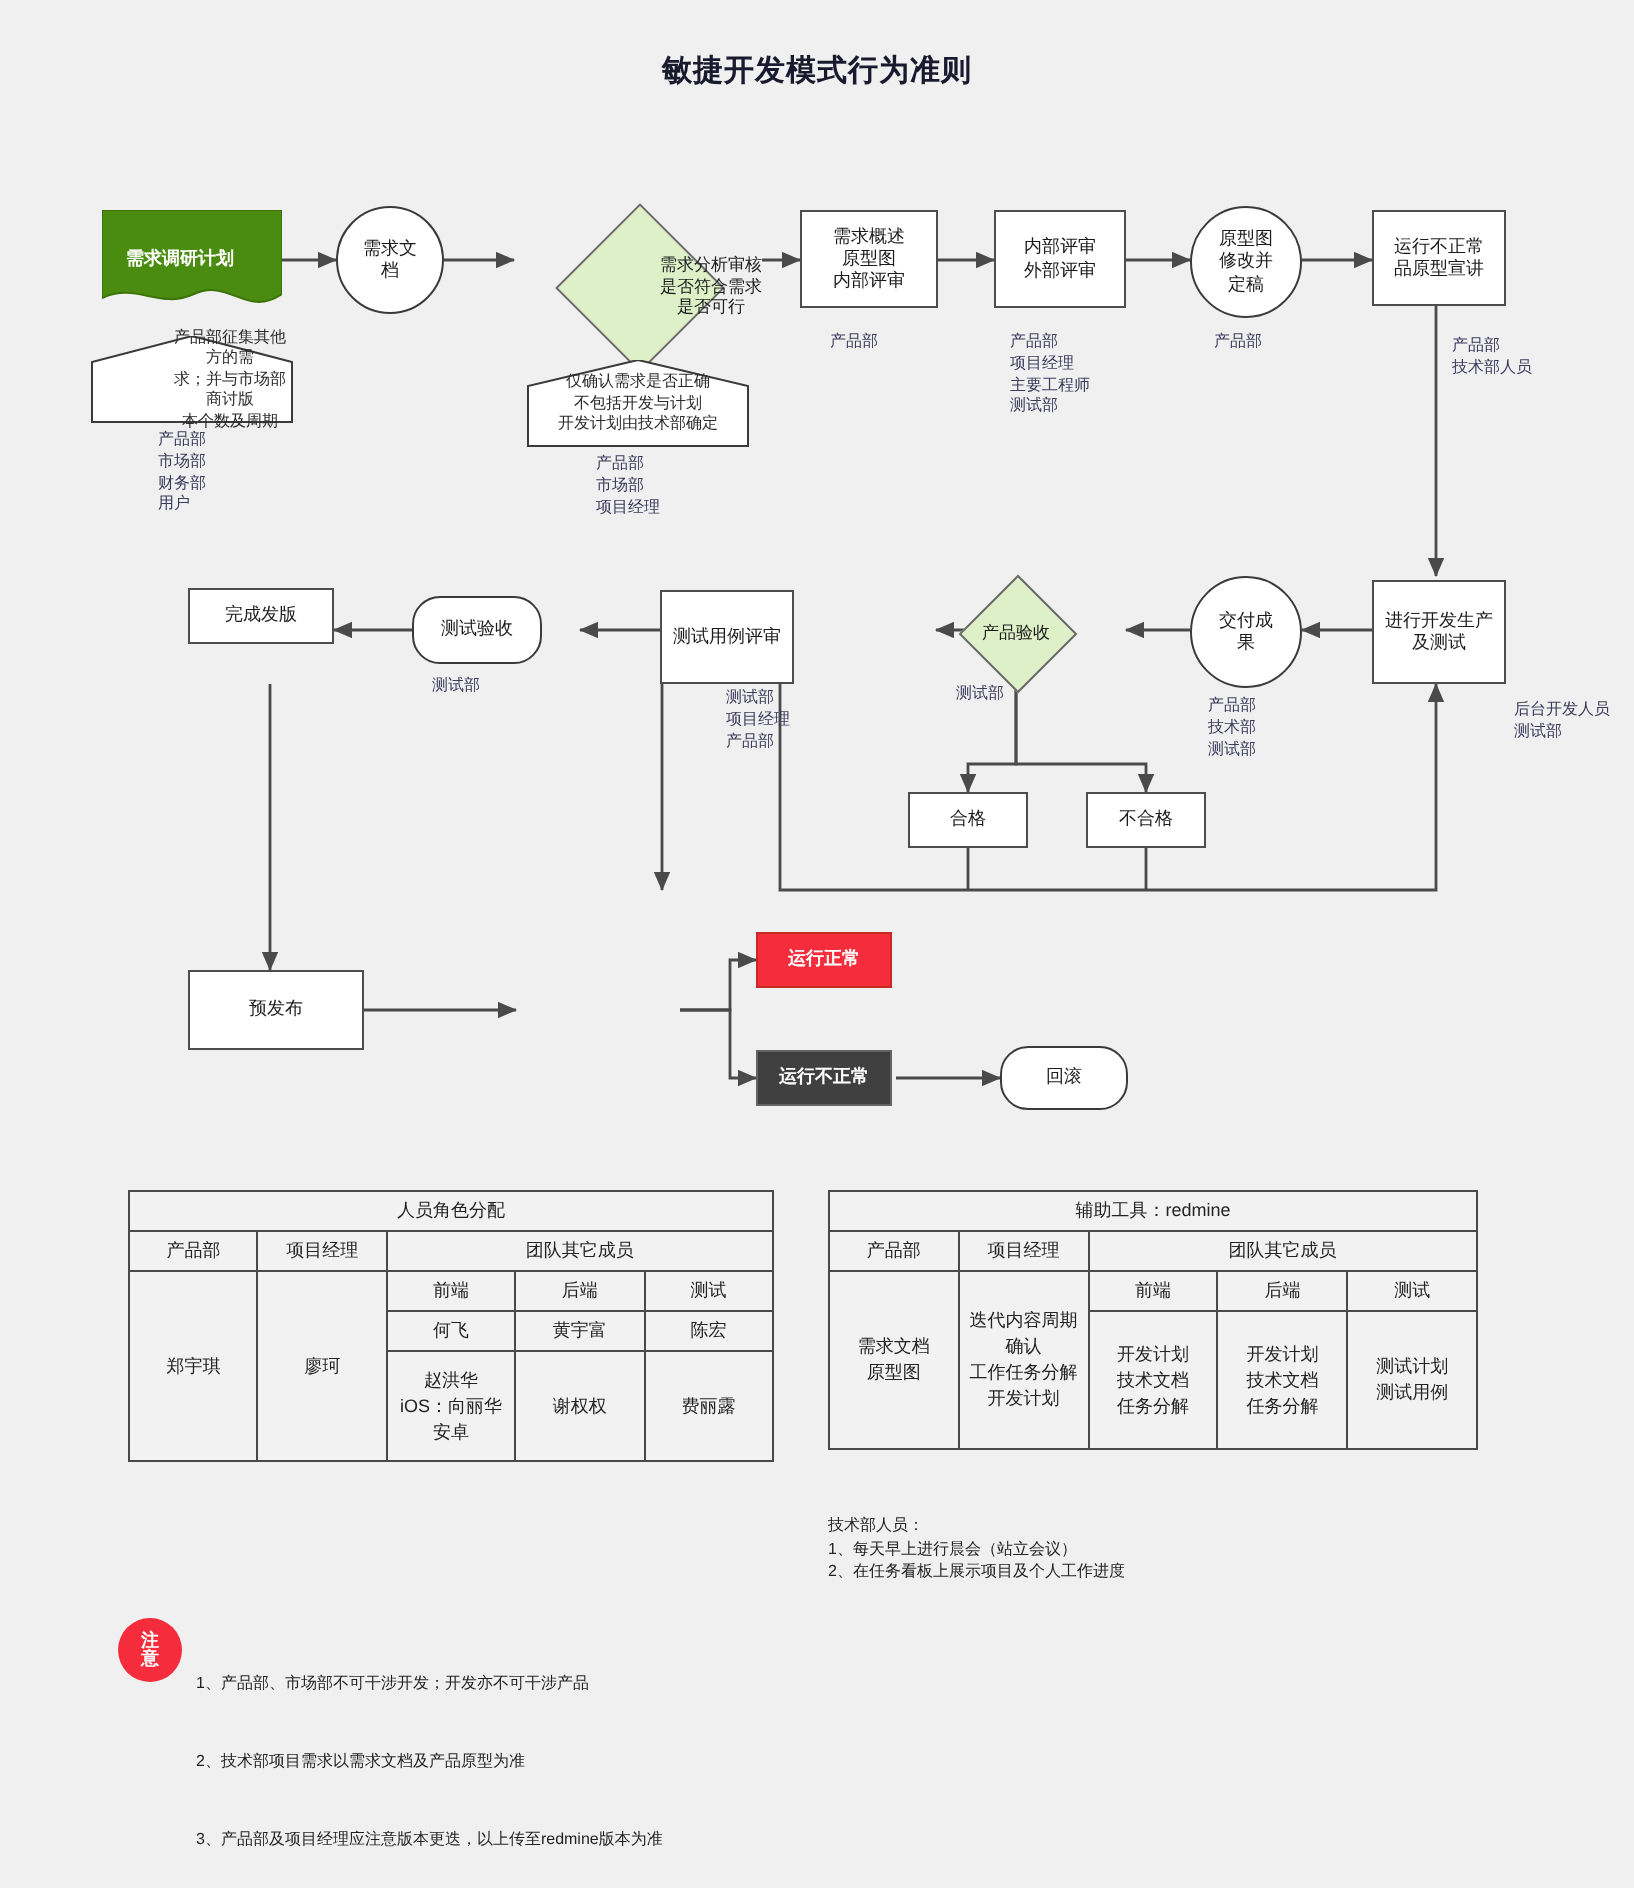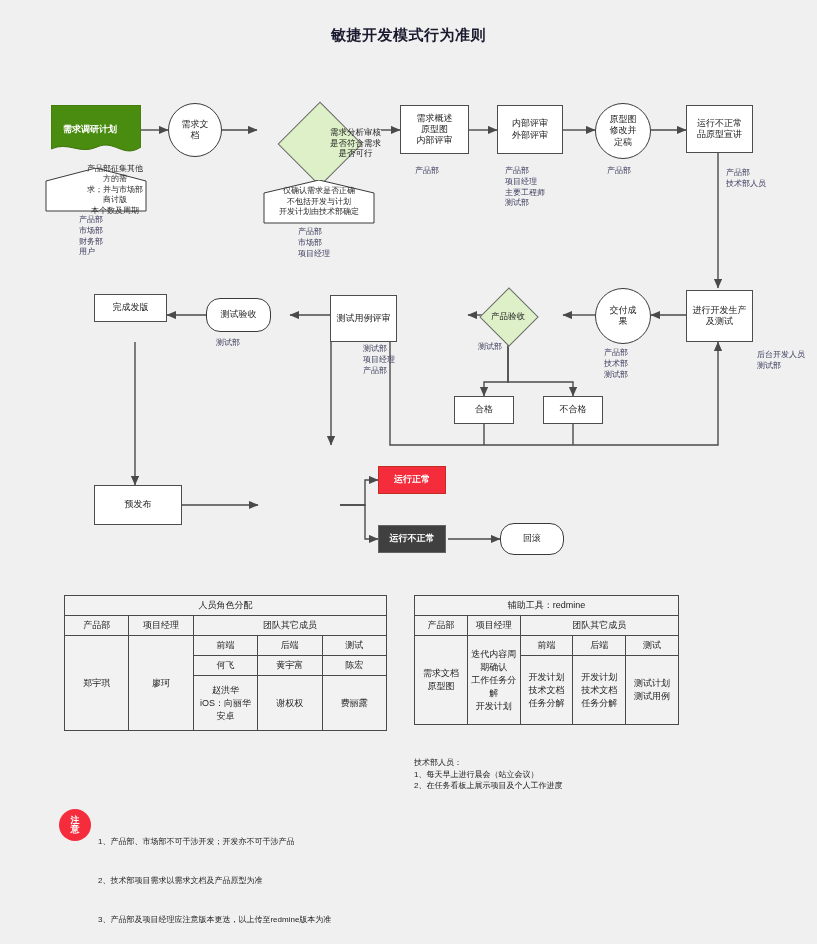--- a/index.html
+++ b/index.html
@@ -272,21 +272,21 @@
 iOS：向丽华
 安卓</td>
         <td>谢权权</td>
         <td>费丽露</td>
       </tr>
     </tbody>
       </table>
   </div>
 
   <div class="tblwrap" style="left:414px;top:595px;">
-    <table class="grid" style="width:265px;">
+    <table class="grid" style="width:325px;">
       <tbody>
           <tr>
         <td class="hdrgreen" colspan="5">辅助工具：redmine</td>
       </tr>
       <tr>
         <td class="sub" style="width:72px;">产品部</td>
         <td class="sub" style="width:72px;">项目经理</td>
         <td class="sub" colspan="3">团队其它成员</td>
       </tr>
       <tr>

